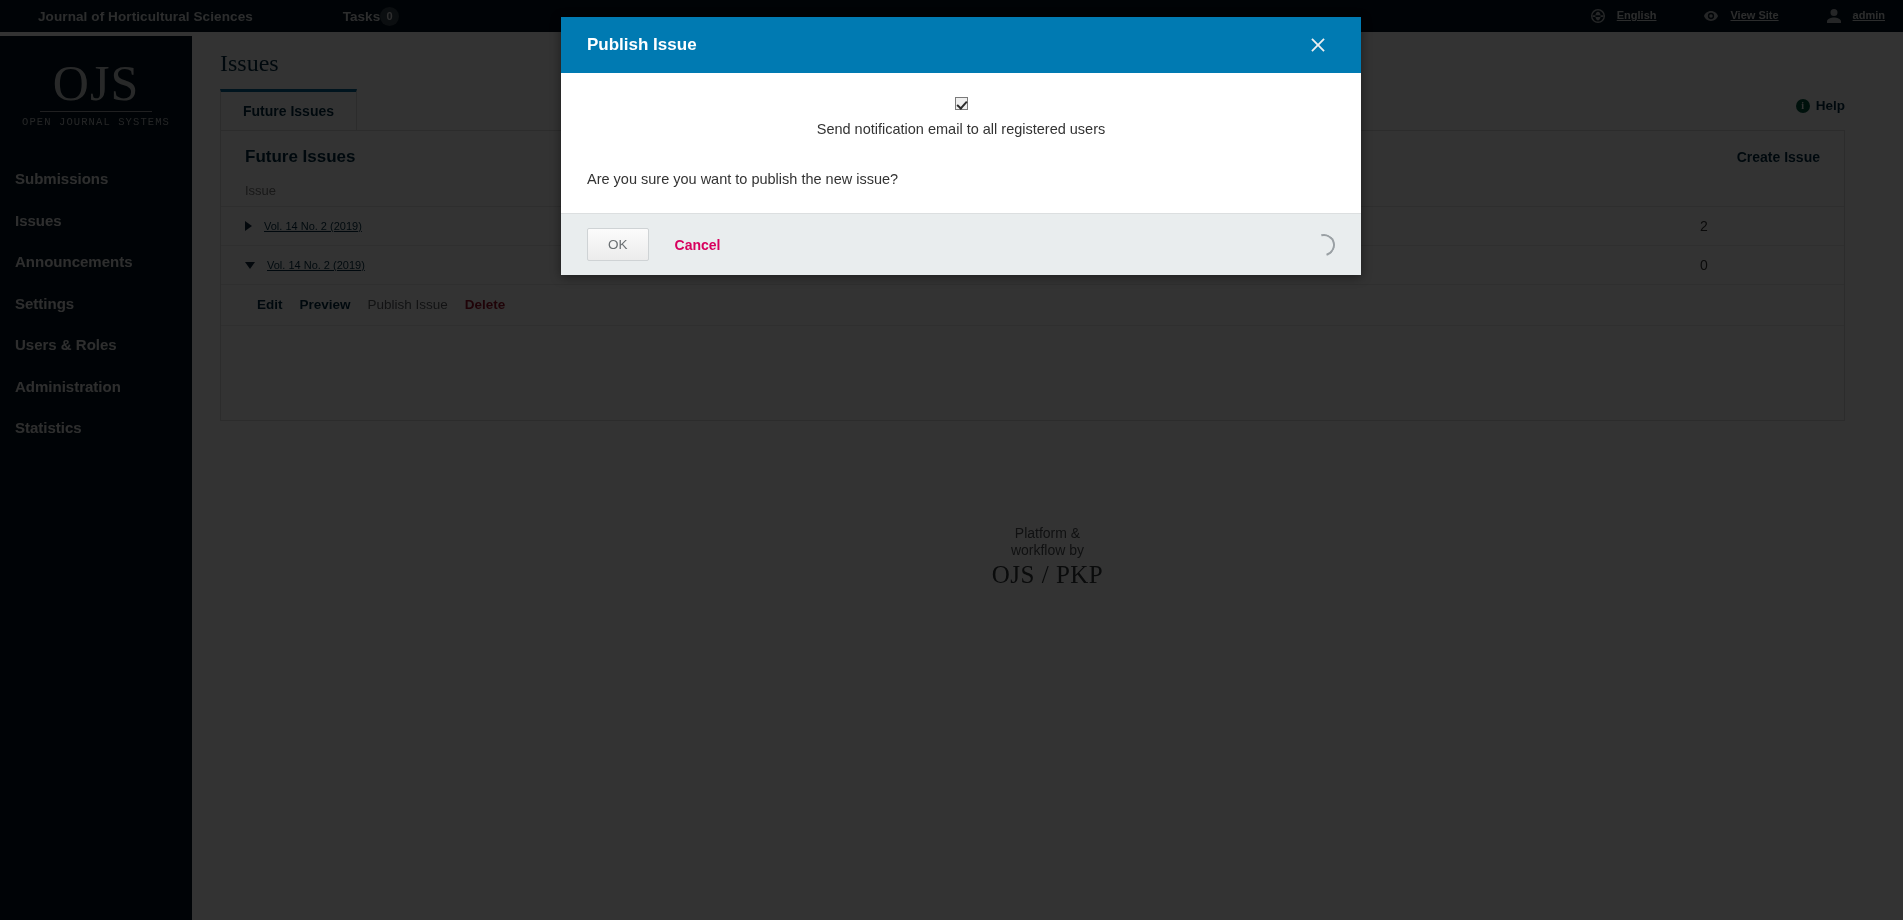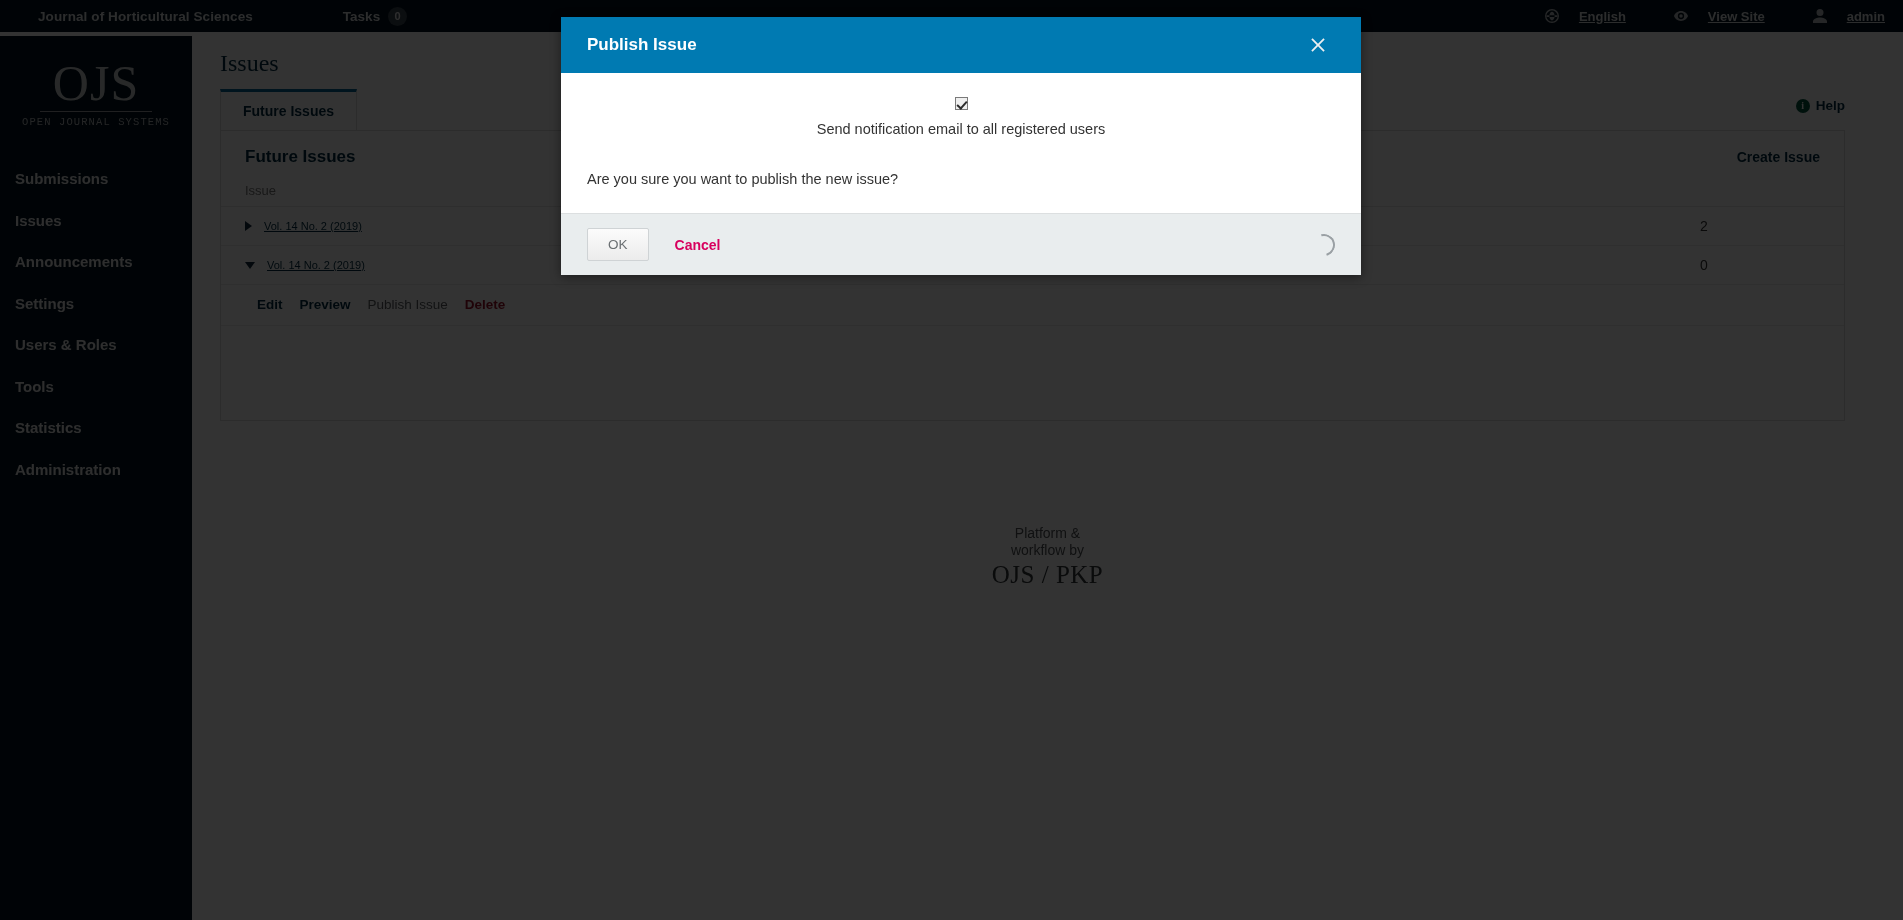--- a/index.html
+++ b/index.html
@@ -15,32 +15,32 @@
 
   .topbar {
     position: absolute; top: 0; left: 0; right: 0; height: 32px;
     background: #00131f; display: flex; align-items: center;
     padding: 0 18px;
   }
   .topbar .brand {
     color: #dcdee0; font-size: 13.5px; font-weight: bold;
     letter-spacing: .1px; margin-left: 20px;
   }
-  .topbar .tasks { display: flex; align-items: center; gap: 8px; margin-left: 90px; }
+  .topbar .tasks { display: flex; align-items: center; margin-left: 90px; }
   .topbar .tasks-label { color: #dcdee0; font-size: 13.5px; font-weight: bold; }
   .badge-count {
     width: 19px; height: 19px; border-radius: 50%;
     background: #3a4550; color: #e3e5e7; font-size: 11px;
     display: flex; align-items: center; justify-content: center;
     font-weight: bold;
   }
   .topbar .spacer { flex: 1; }
   .topbar .tb-item {
-    display: flex; align-items: center; gap: 20px;
-    color: #dcdee0; font-size: 13px; font-weight: bold; margin-left: 48px;
+    display: flex; align-items: flex-start; gap: 12px;
+    color: #dcdee0; font-size: 11px; font-weight: bold; margin-left: 48px;
   }
   .tb-icon { width: 14px; height: 14px; display: block; fill: #b9bdc1; }
 
   .sidebar {
     position: absolute; top: 36px; left: 0; width: 192px; bottom: 0;
     background: #00131f;
   }
   .logo-wrap { padding: 22px 0 30px; text-align: center; }
   .logo-ojs {
     font-family: "Liberation Serif", serif; font-size: 50px;
@@ -243,23 +243,22 @@
       <div class="logo-wrap">
         <div class="logo-ojs">OJS</div>
         <div class="logo-rule"></div>
         <div class="logo-sub">OPEN JOURNAL SYSTEMS</div>
       </div>
       <a class="nav-item" href="#"><span>Submissions</span></a>
       <a class="nav-item" href="#"><span>Issues</span></a>
       <a class="nav-item" href="#"><span>Announcements</span></a>
       <a class="nav-item" href="#"><span>Settings</span></a>
       <a class="nav-item" href="#"><span>Users &amp; Roles</span></a>
-      <a class="nav-item" href="#"><span>Tools</span></a>
+      <a class="nav-item" href="#"><span>Administration</span></a>
       <a class="nav-item" href="#"><span>Statistics</span></a>
-      <a class="nav-item" href="#"><span>Administration</span></a>
     </div>
 
     <div class="content">
       <h1 class="page-title">Issues</h1>
 
       <div class="tabs-row">
         <span class="tab">Future Issues</span>
         <a class="help-link" href="#">
           <span class="info-icon">i</span>
           <span>Help</span>

